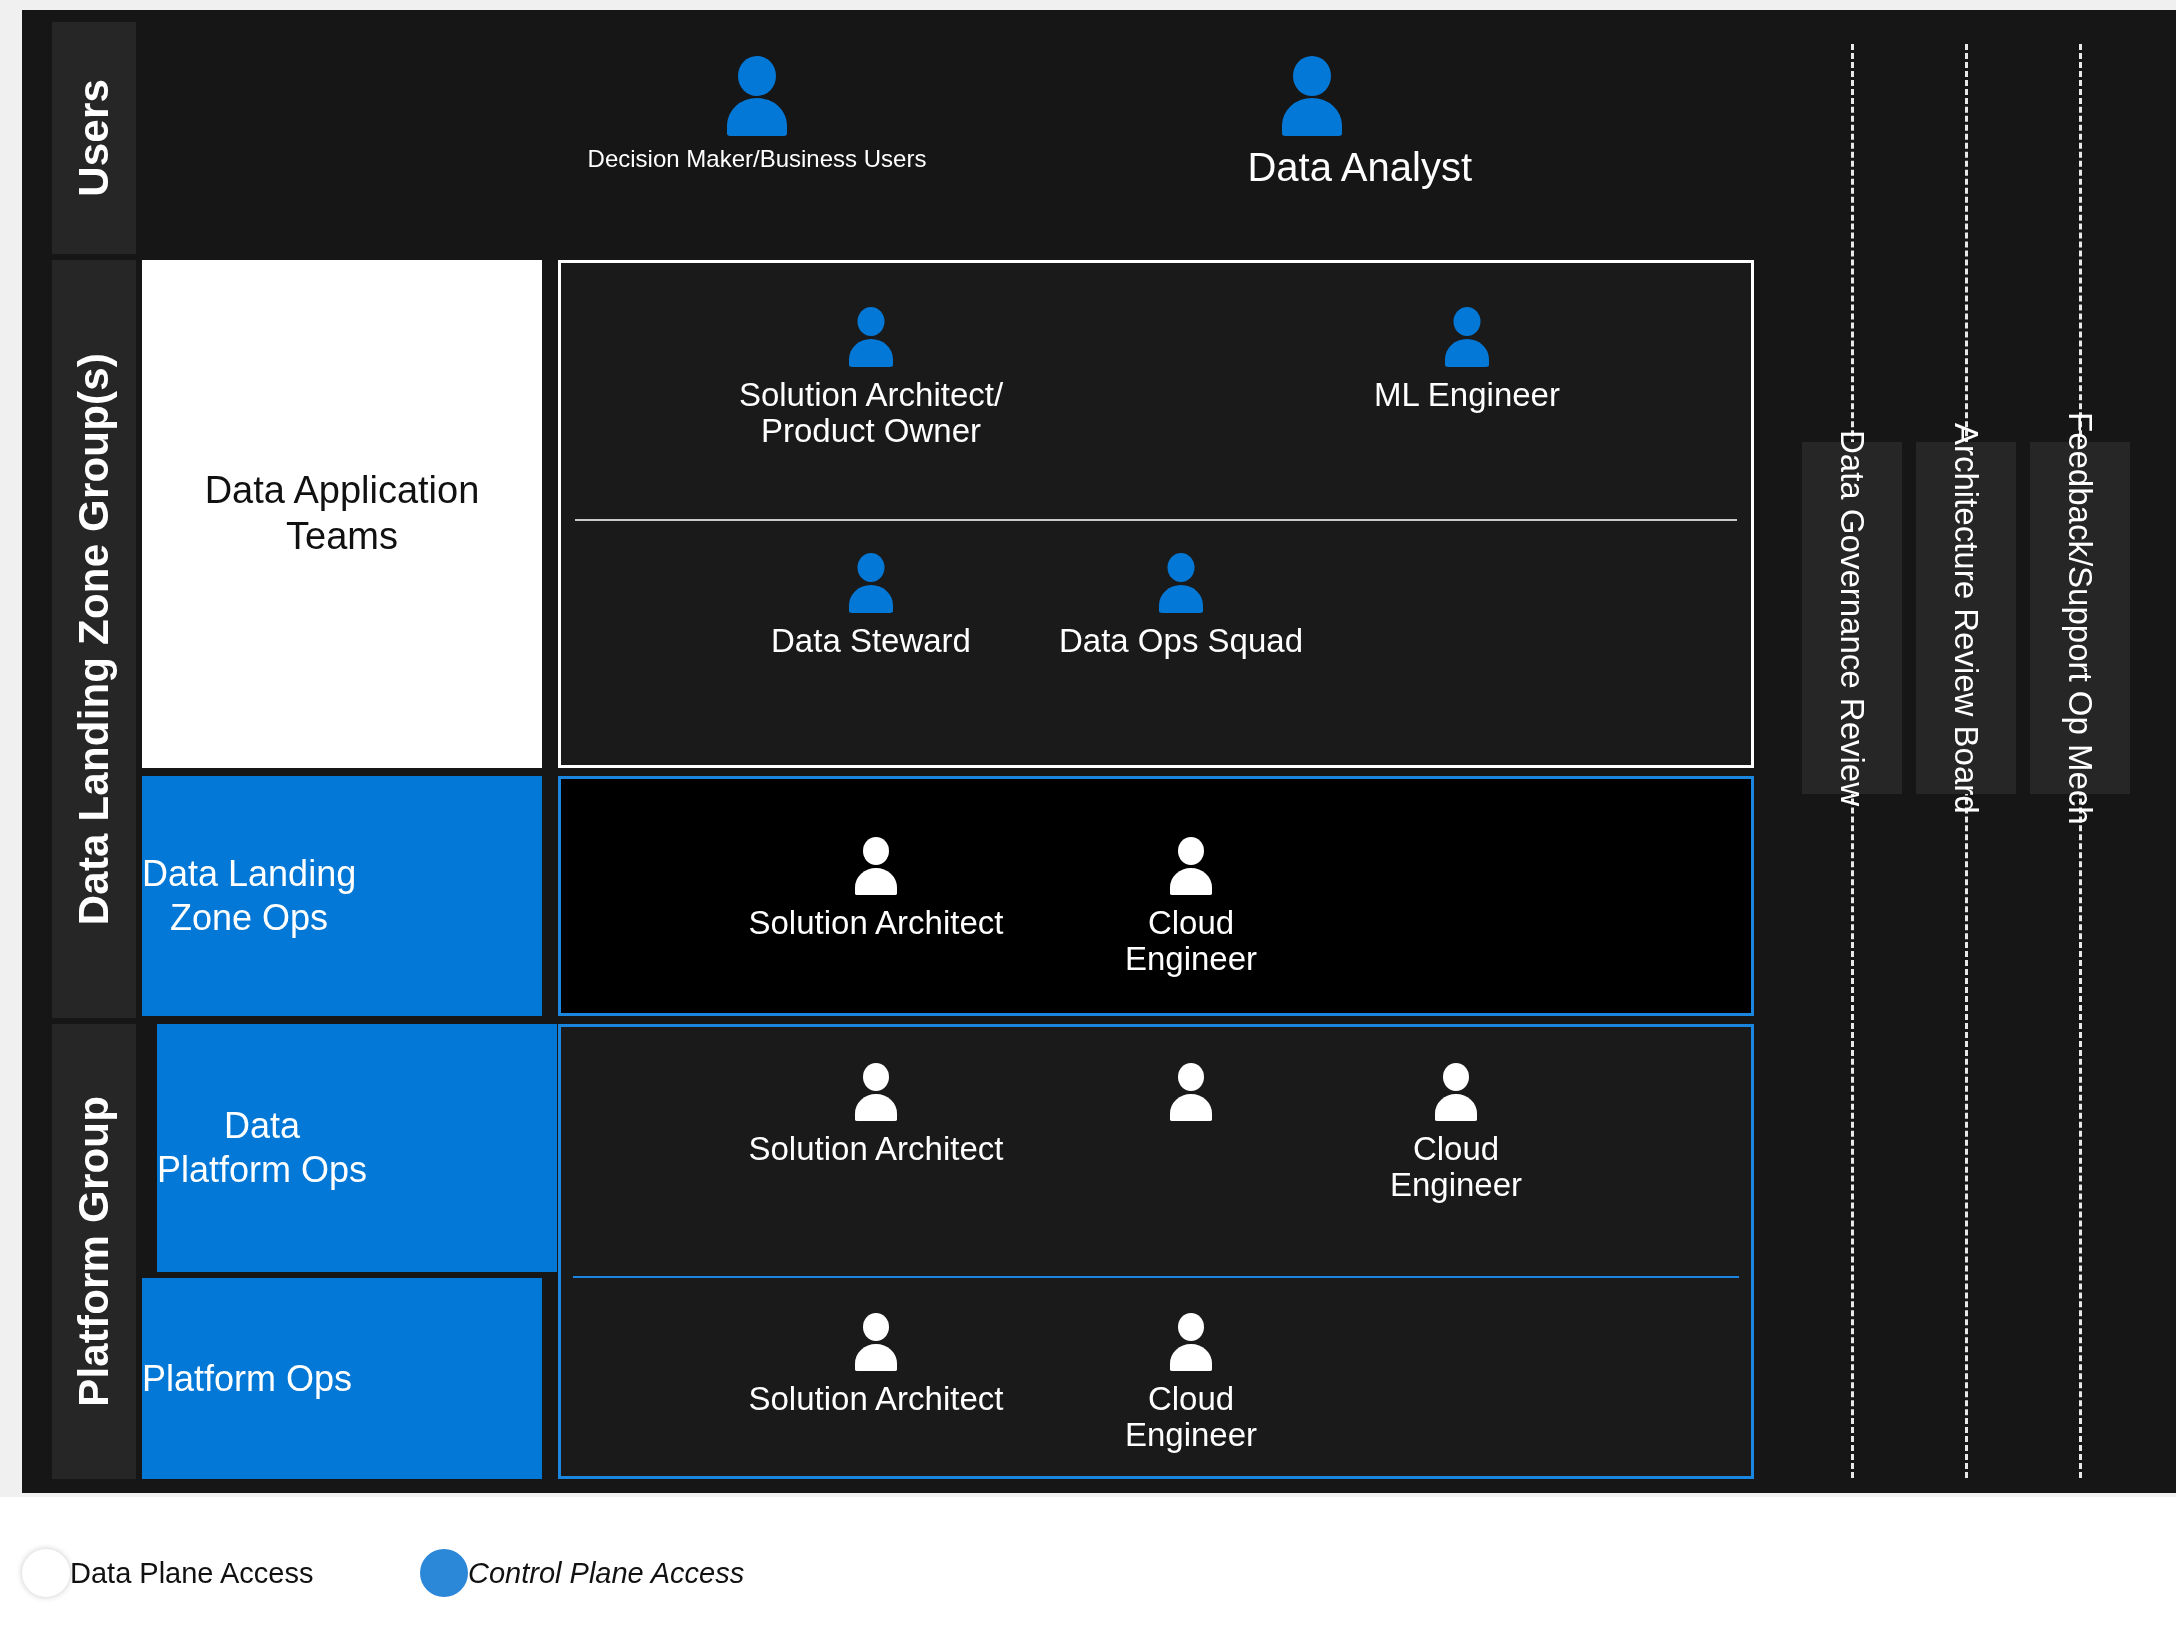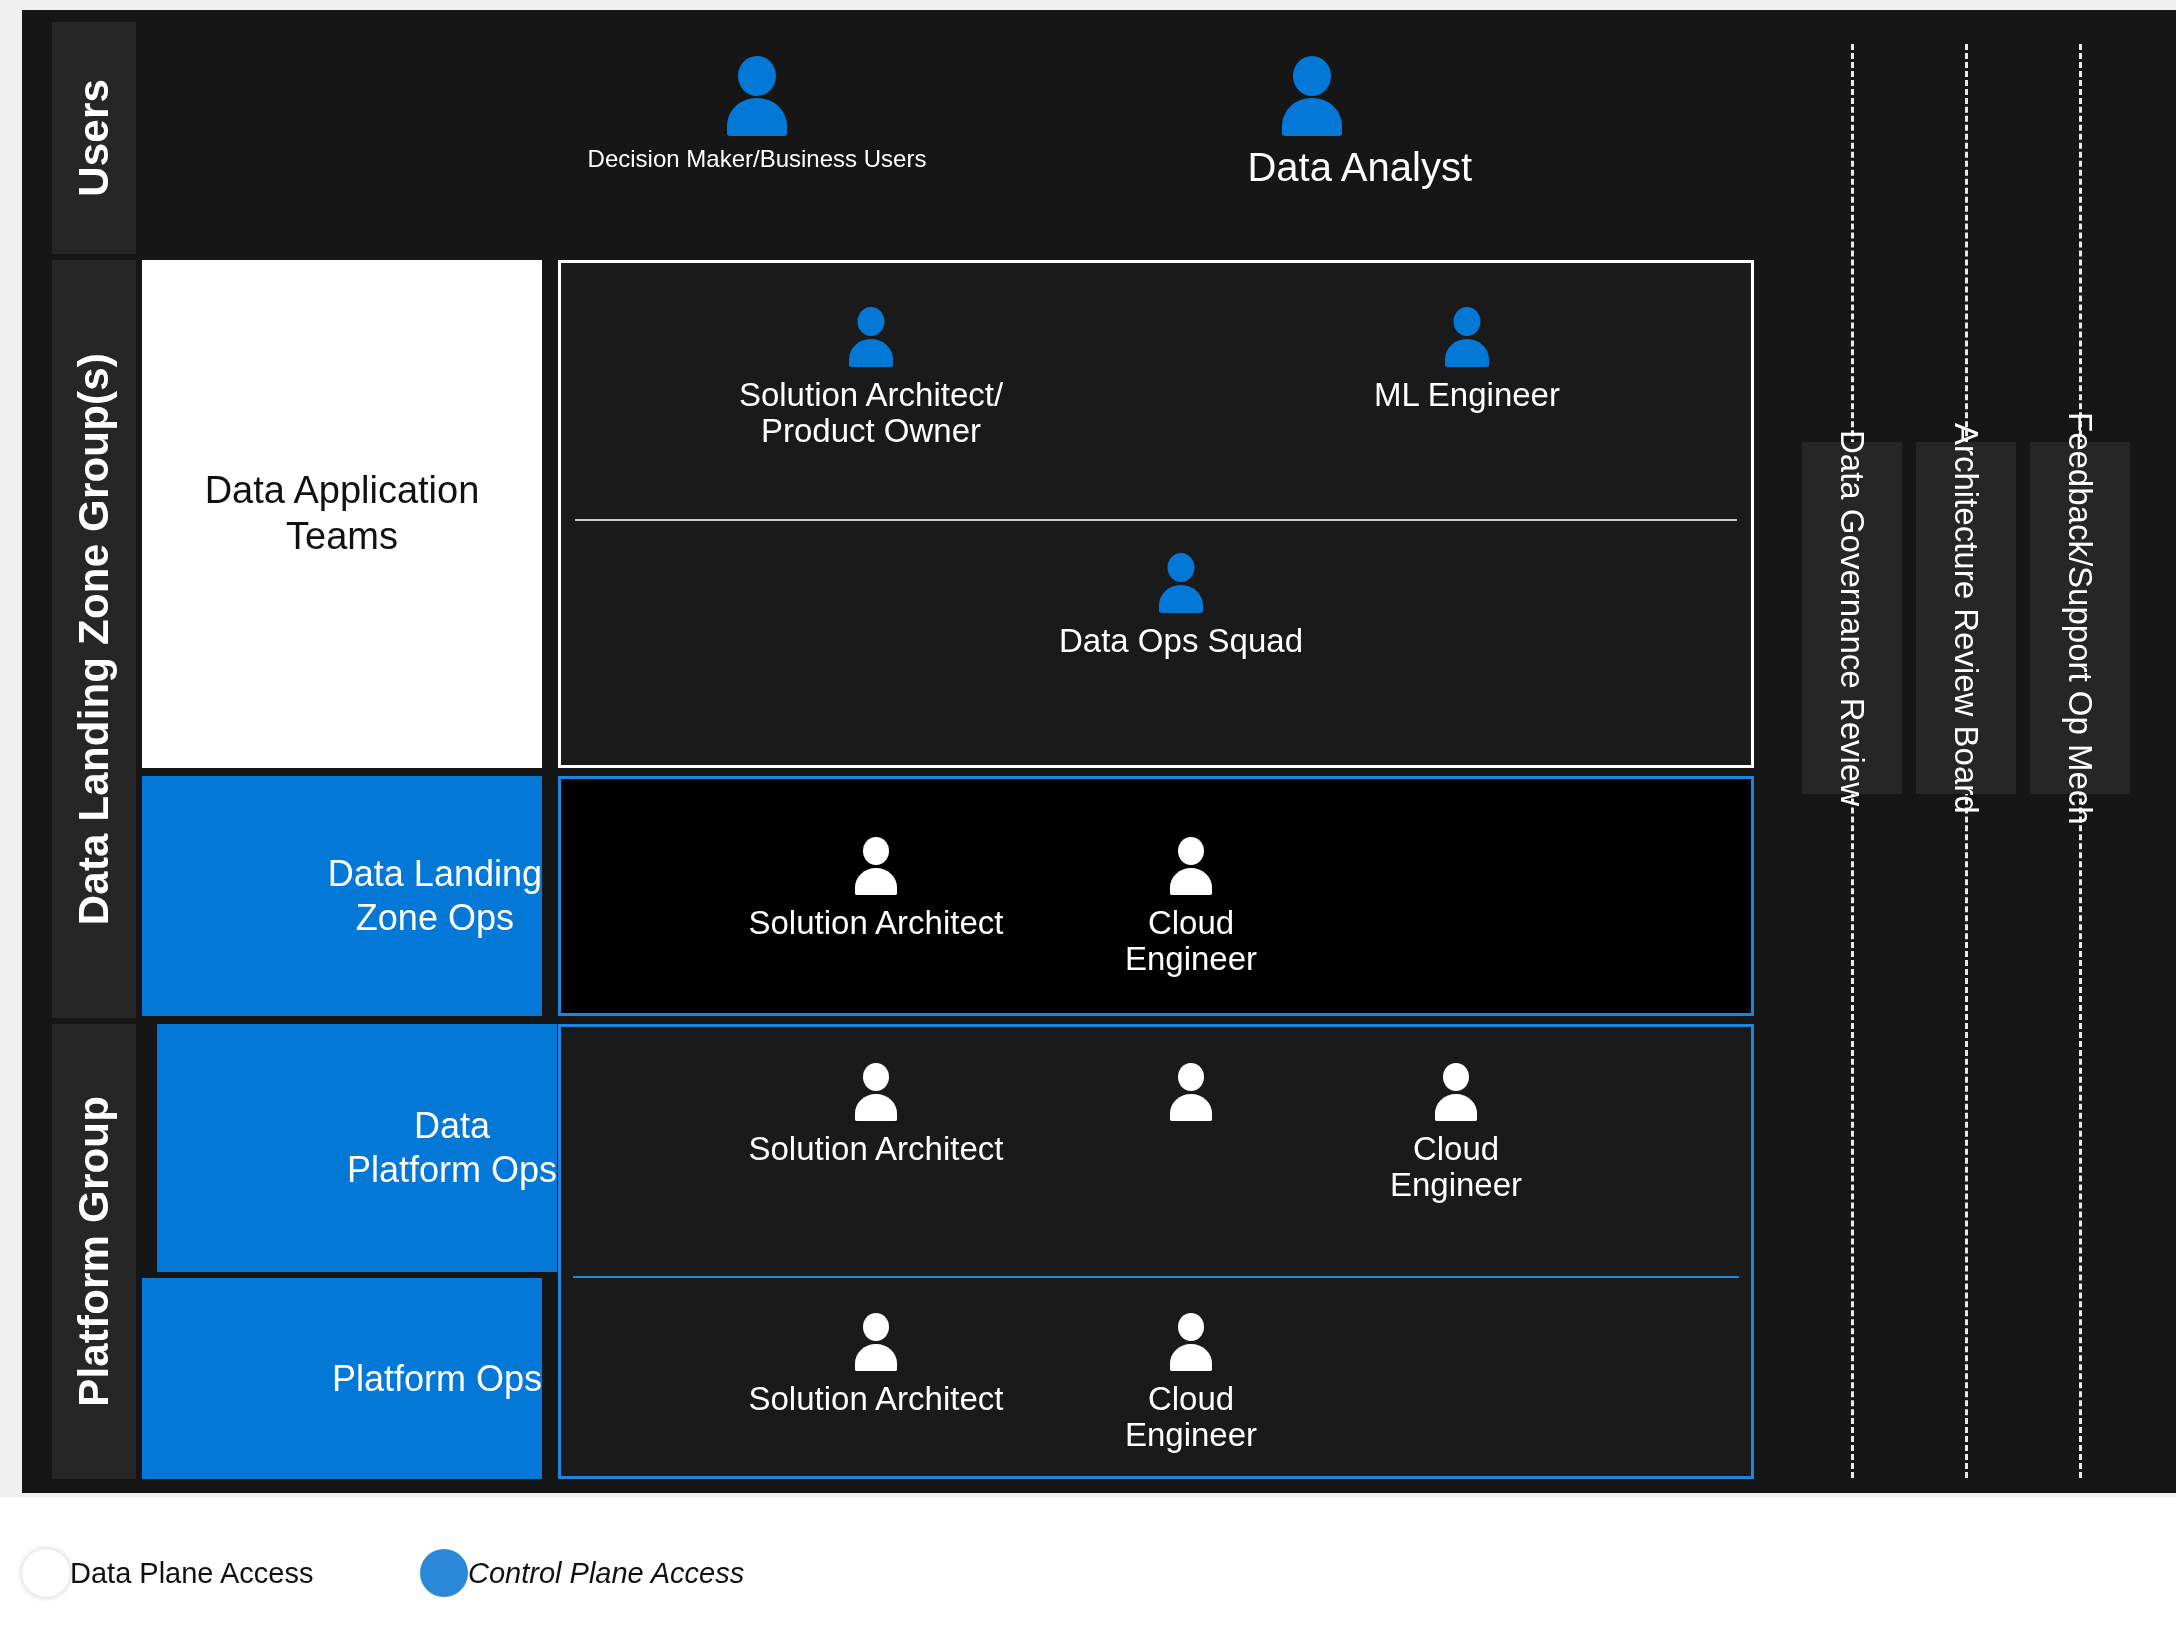--- a/index.html
+++ b/index.html
@@ -151,21 +151,21 @@
     background: #c9c9c9;
   }
 
   
   .ops-tile {
     position: absolute;
     background: #0478d7;
     color: #ffffff;
     display: flex;
     align-items: center;
-    justify-content: flex-end;
+    justify-content: flex-start;
     text-align: center;
     font-size: 36px;
     line-height: 1.22;
     white-space: pre-line;
   }
   #tile-dlzops  { left: 120px; top: 766px;  width: 400px; height: 240px; }
   #tile-dpops   { left: 135px; top: 1014px; width: 400px; height: 248px; }
   #tile-pops    { left: 120px; top: 1268px; width: 400px; height: 201px; }
 
   
@@ -320,20 +320,27 @@
       <div class="person" style="left:756px; top:44px; width:300px;">
         <div class="picon pic-md blue">
           <span class="head"></span>
           <span class="body"></span>
         </div>
         <div class="label" style="font-size:33px;">ML Engineer</div>
       </div>
 
       <div class="divider"></div>
 
+      <div class="person" style="left:160px; top:290px; width:300px;">
+        <div class="picon pic-md blue">
+          <span class="head"></span>
+          <span class="body"></span>
+        </div>
+        <div class="label" style="font-size:33px;">Data Steward</div>
+      </div>
 
       <div class="person" style="left:470px; top:290px; width:300px;">
         <div class="picon pic-md blue">
           <span class="head"></span>
           <span class="body"></span>
         </div>
         <div class="label" style="font-size:33px;">Data Ops Squad</div>
       </div>
 
     </div>

